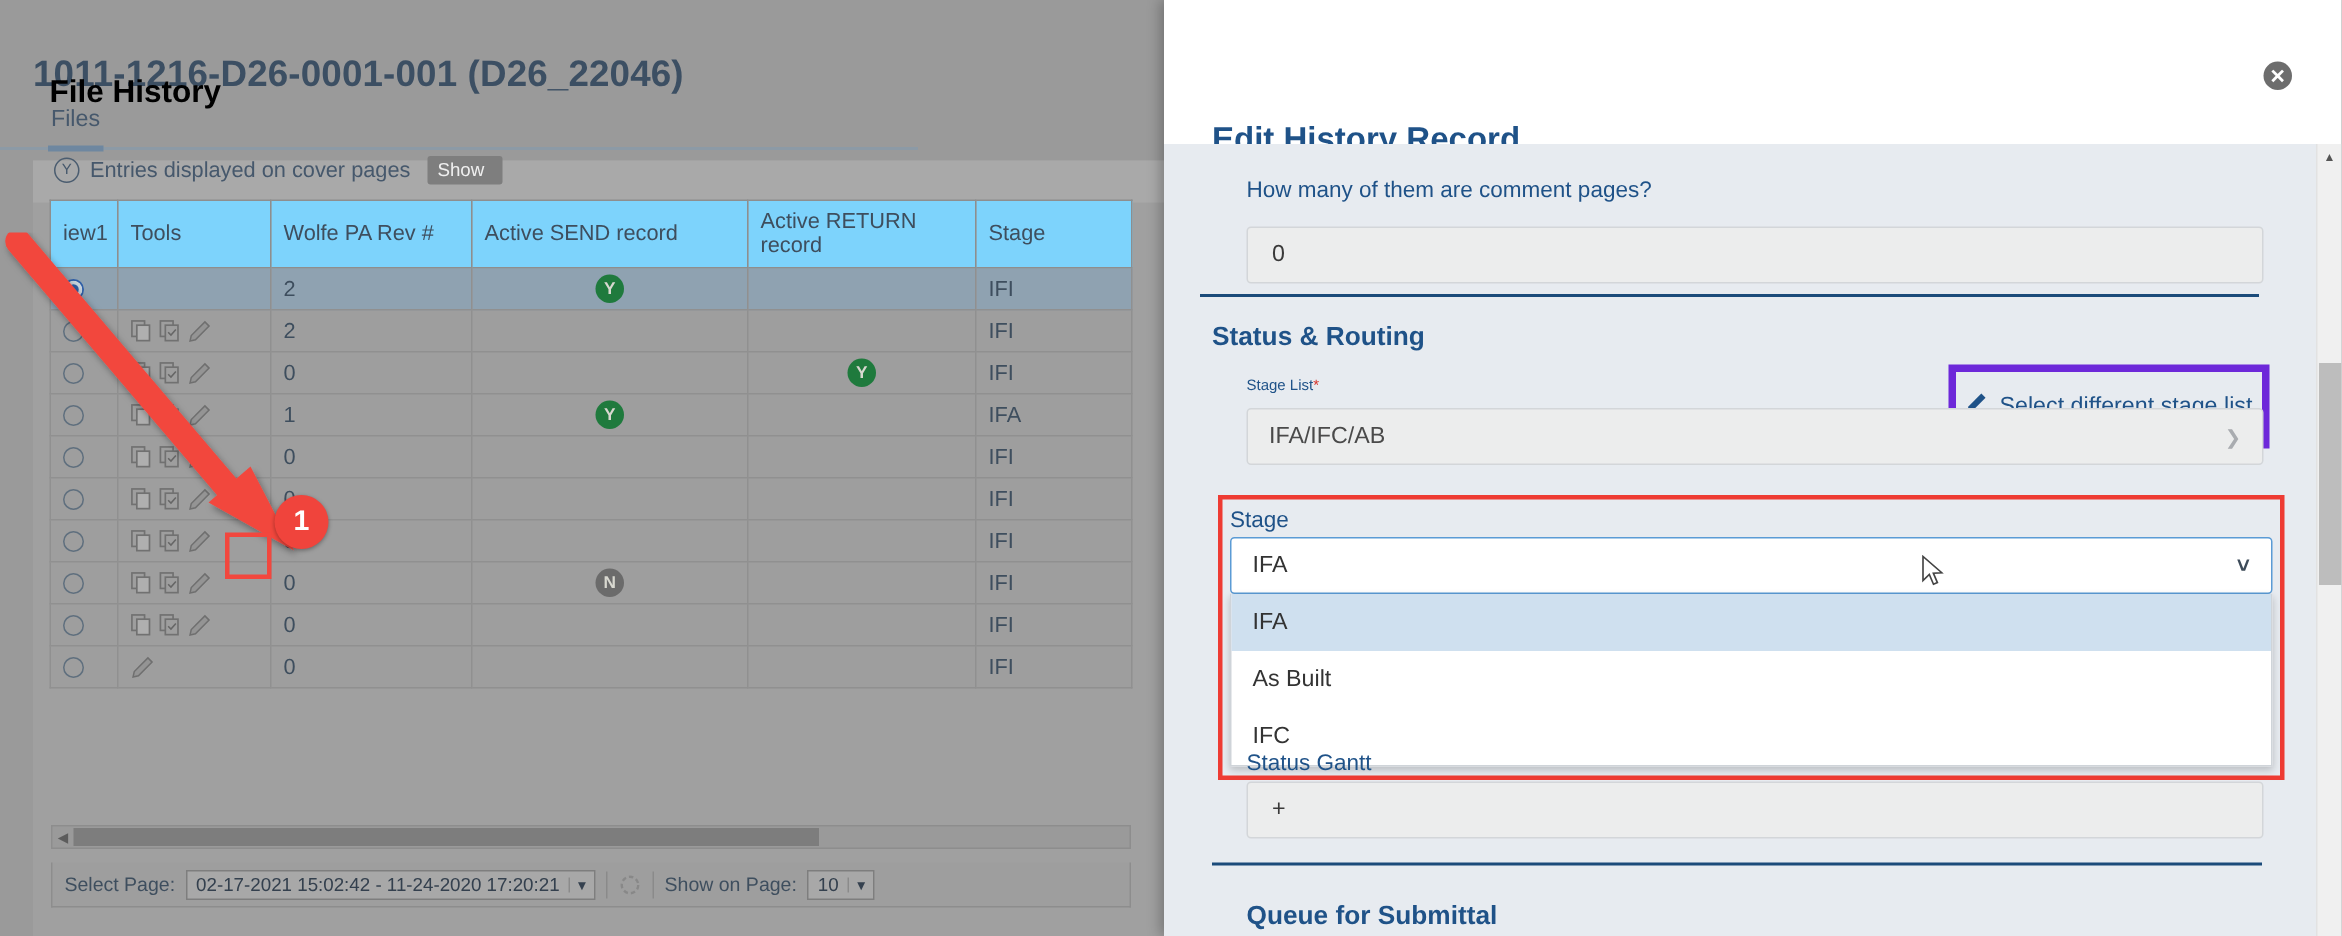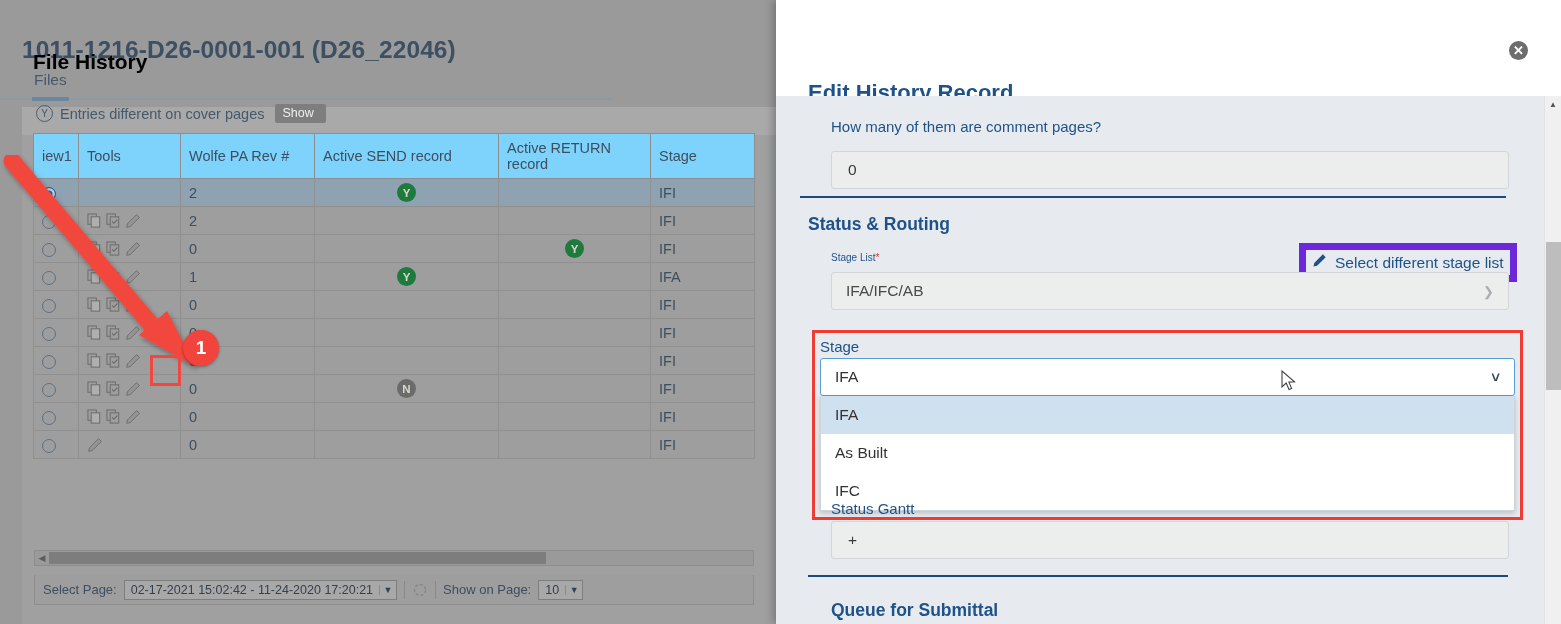--- a/index.html
+++ b/index.html
@@ -170,21 +170,21 @@
   }
 
   .hr-blue { position: absolute; left: 24px; width: 1479px; height: 2px; background: #1b4b7a; }
 
   .sect-title { font-size: 17.5px; font-weight: bold; color: #1f5288; }
 
   .sel-diff {
     display: flex; align-items: center; gap: 8px;
     font-size: 15.5px; color: #1f5288;
   }
-  .hl-red { border: 7px solid #6d28d9; padding: 3px 6px; }
+  .hl-red { border: 5px solid #6d28d9; padding: 13px 6px; }
 
   .sl-input {
     background: #eceded; border: 1px solid #d3d6d9; border-radius: 3px;
     height: 38px; display: flex; align-items: center;
     padding: 0 14px; font-size: 15.5px; color: #4a4a4a;
     justify-content: space-between;
   }
   .chev { color: #a9acb0; font-size: 13px; }
 
   .stage-box {
@@ -245,21 +245,21 @@
     </div>
 
     <div class="content-card">
       <div class="card-strip"></div>
     </div>
 
     <div class="file-history-title">File History</div>
 
     <div class="cover-row">
       <span class="y-circle-outline">Y</span>
-      <span>Entries different on cover pages</span>
+      <span>Entries displayed on cover pages</span>
       <span class="show-btn">Show</span>
     </div>
 
     <table class="tbl">
       <colgroup>
         <col class="col-view">
           <col class="col-tools">
           <col class="col-rev">
         <col class="col-send">
           <col class="col-return">

